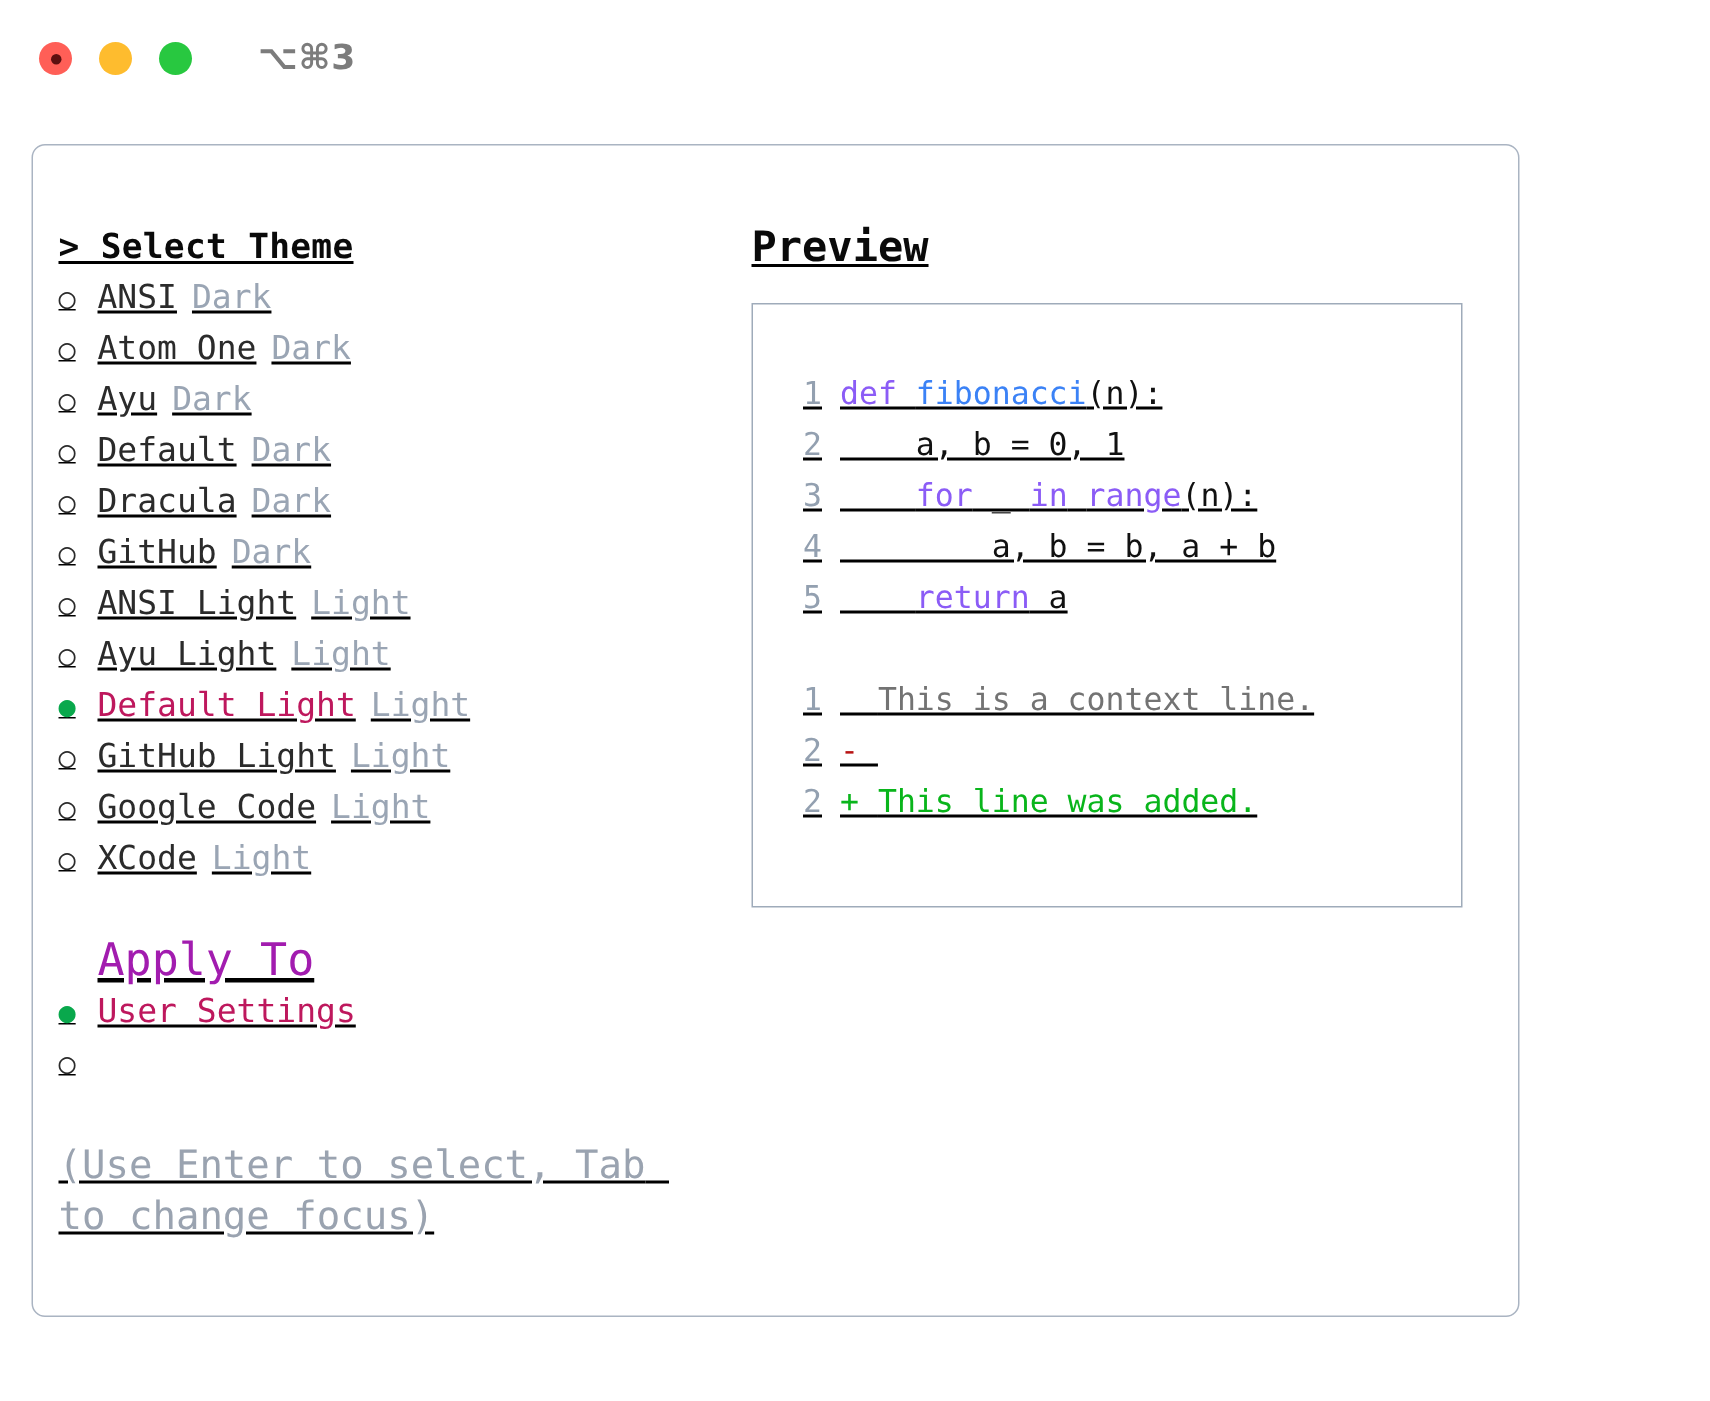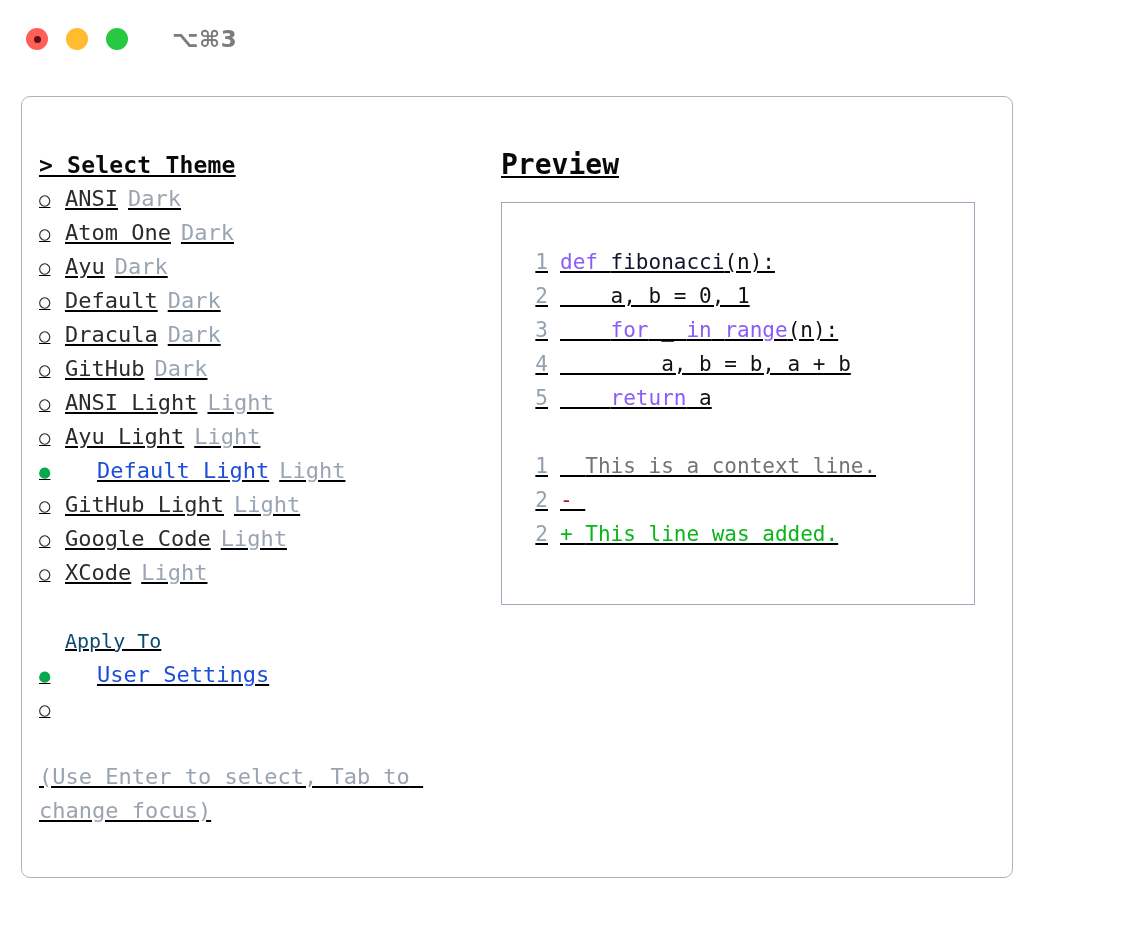--- a/index.html
+++ b/index.html
@@ -123,40 +123,40 @@
   }
   .bullet {
     width: 26px;
     flex: 0 0 26px;
     font-size: 19px;
     line-height: 34px;
     color: #2b2b2b;
   }
   .opt.selected .bullet { color: #09a84c; }
   .opt-label { color: #2b2b2b; }
-  .opt.selected .opt-label { color: #1d4ed8; margin-left: 32px; }
+  .opt.selected .opt-label { color: #be185d; }
   .opt-tag {
     color: #9aa5b4;
     margin-left: 10px;
   }
 
   .apply-heading {
-    font-size: 20px;
-    color: #0c4a6e;
+    font-size: 30px;
+    color: #a21caf;
     line-height: 34px;
     padding-left: 26px;
     white-space: pre;
   }
 
   .spacer-lg { height: 34px; }
   .spacer-md { height: 34px; }
 
   .hint {
     color: #9aa3b0;
-    font-size: 22px;
+    font-size: 26px;
     line-height: 34px;
     width: 400px;
     white-space: pre-wrap;
   }
 
   
   .preview-title {
     font-size: 28px;
     font-weight: bold;
     color: #0a0a0a;
@@ -181,21 +181,21 @@
   }
   .ln {
     color: #93a0b0;
     width: 26px;
     flex: 0 0 26px;
     text-align: right;
     margin-right: 12px;
   }
   .code-text { color: #111111; }
   .kw   { color: #8b5cf6; text-align: center; }
-  .fn   { color: #0f172a; }
+  .fn   { color: #3b82f6; }
   .blank-line { height: 34px; }
 
   .diff-ctx { color: #737373; }
   .diff-del { color: #b81414; }
   .diff-add { color: #09b51b; }
 </style>
 </head>
 <body>
 
 <div class="window">

